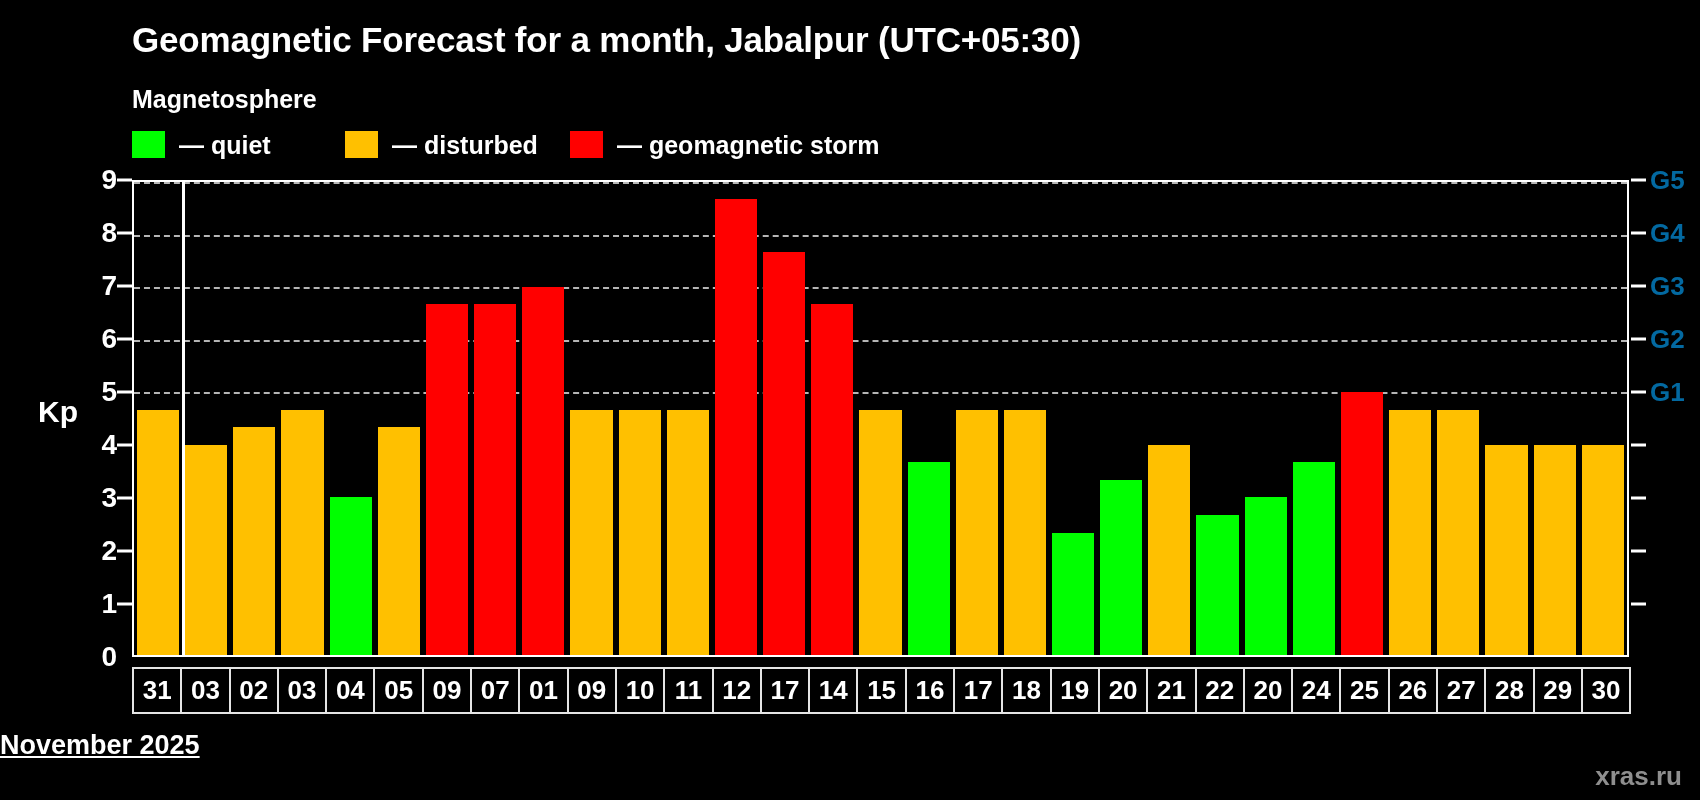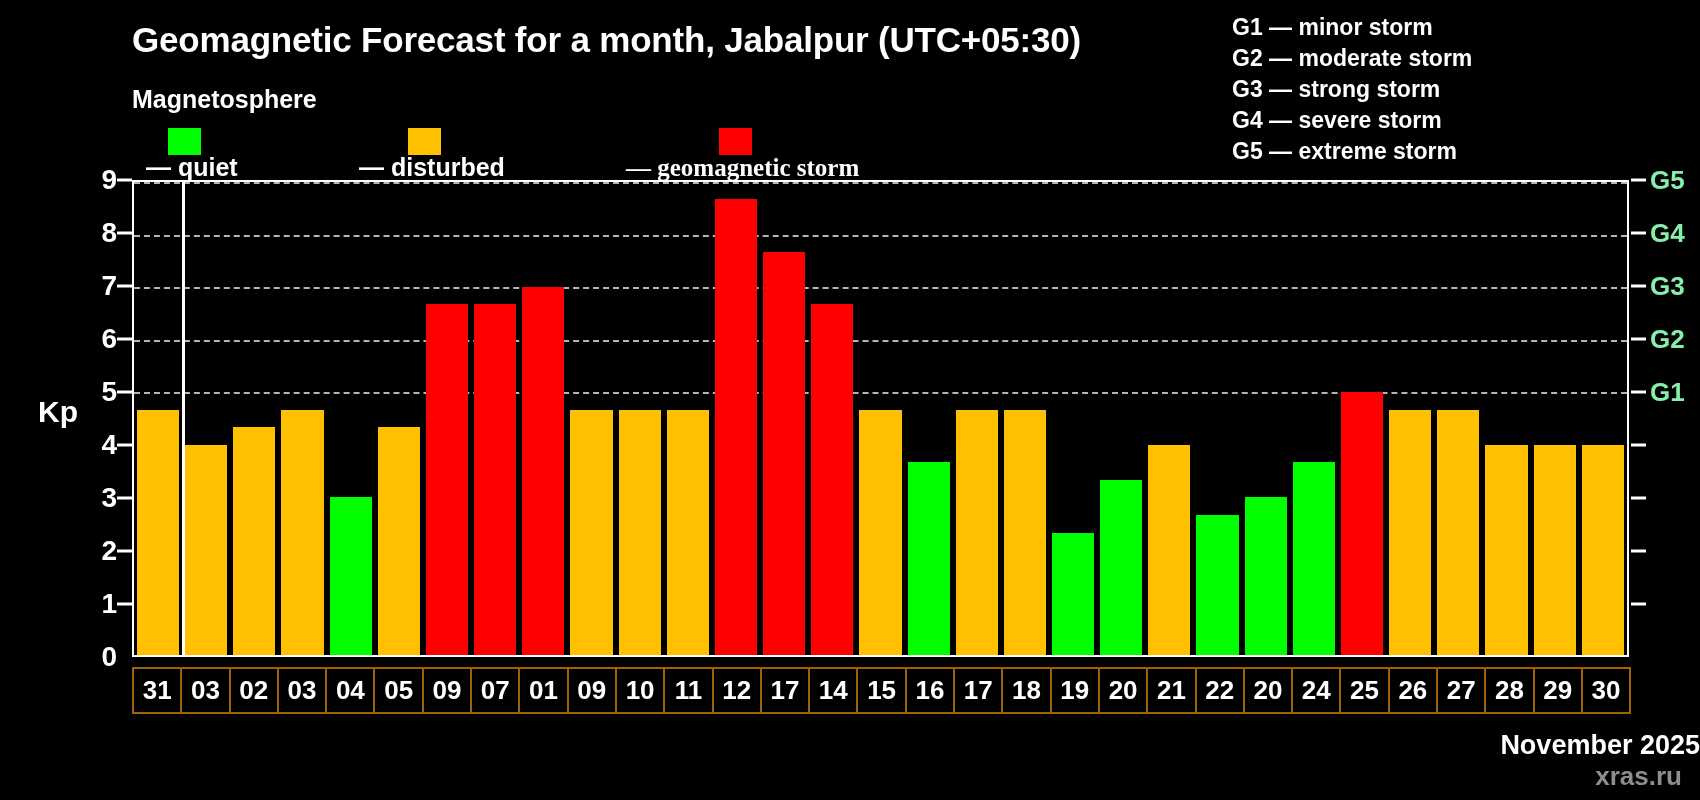--- a/index.html
+++ b/index.html
@@ -38,24 +38,23 @@
   
   .legend {
     position: absolute;
     left: 132px; top: 128px;
     height: 30px;
   }
   .legend-item {
     position: absolute;
     top: 0;
     display: flex;
-    align-items: center;
+    align-items: flex-end;
     height: 30px;
     white-space: nowrap;
-    flex-direction: column;
   }
   .legend-swatch {
     width: 33px; height: 27px;
     display: inline-block;
     flex: 0 0 auto;
   }
   .legend-label {
     margin-left: 14px;
     font-size: 25px;
     font-weight: bold;
@@ -144,21 +143,21 @@
     font-weight: bold;
     color: #ffffff;
   }
 
   
   .g-tick-label {
     position: absolute;
     left: 1650px;
     font-size: 26px;
     font-weight: bold;
-    color: #86efac;
+    color: #0369a1;
     transform: translateY(-50%);
     white-space: nowrap;
   }
   .g-tick-mark {
     position: absolute;
     left: 1631px;
     width: 15px;
     height: 0;
     border-top: 3px solid #ffffff;
     transform: translateY(-50%);
@@ -166,37 +165,38 @@
 
   
   .day-axis {
     position: absolute;
     left: 132px; top: 667px;
     width: 1497px; height: 47px;
     display: flex;
   }
   .day-box {
     flex: 1 1 0;
-    border: 2px solid #a16207;
+    border: 2px solid #e5e5e5;
     margin-right: -2px;
     display: flex;
     align-items: center;
     justify-content: center;
     font-size: 26px;
     font-weight: bold;
     color: #ffffff;
     background: #000000;
   }
   .month-label {
     position: absolute;
     left: 0; right: 0; top: 730px;
-    text-align: right;
+    text-align: left;
     font-size: 27px;
     font-weight: bold;
     color: #ffffff;
+    text-decoration: underline;
   }
   .watermark {
     position: absolute;
     right: 18px; bottom: 8px;
     font-size: 26px;
     font-weight: bold;
     color: #8e8e8e;
     margin-top: 36px;
   }
 </style>
@@ -210,33 +210,26 @@
 
   <div class="legend" id="legend">
       <div class="legend-item" style="left: 0px;">
         <span class="legend-swatch" style="background: rgb(0, 255, 0);"></span>
         <span class="legend-label">— quiet</span>
       </div>
       <div class="legend-item" style="left: 213px;">
         <span class="legend-swatch" style="background: rgb(255, 192, 0);"></span>
         <span class="legend-label">— disturbed</span>
       </div>
-      <div class="legend-item" style="left: 480px; font-family: Liberation Serif, serif;">
+      <div class="legend-item" style="left: 438px;">
         <span class="legend-swatch" style="background: rgb(255, 0, 0);"></span>
         <span class="legend-label">— geomagnetic storm</span>
       </div>
     </div>
 
-  <div class="gscale" id="gscale">
-      <div class="gscale-row">G1 — minor storm</div>
-      <div class="gscale-row">G2 — moderate storm</div>
-      <div class="gscale-row">G3 — strong storm</div>
-      <div class="gscale-row">G4 — severe storm</div>
-      <div class="gscale-row">G5 — extreme storm</div>
-    </div>
 
   <div class="y-axis-title">Kp</div>
 
   <div id="y-ticks">
       <div class="y-tick-label" style="top: 657px;">0</div>
       <div class="y-tick-label" style="top: 604px;">1</div>
       <div class="y-tick-mark" style="top: 604px;"></div>
       <div class="y-tick-label" style="top: 551px;">2</div>
       <div class="y-tick-mark" style="top: 551px;"></div>
       <div class="y-tick-label" style="top: 498px;">3</div>

